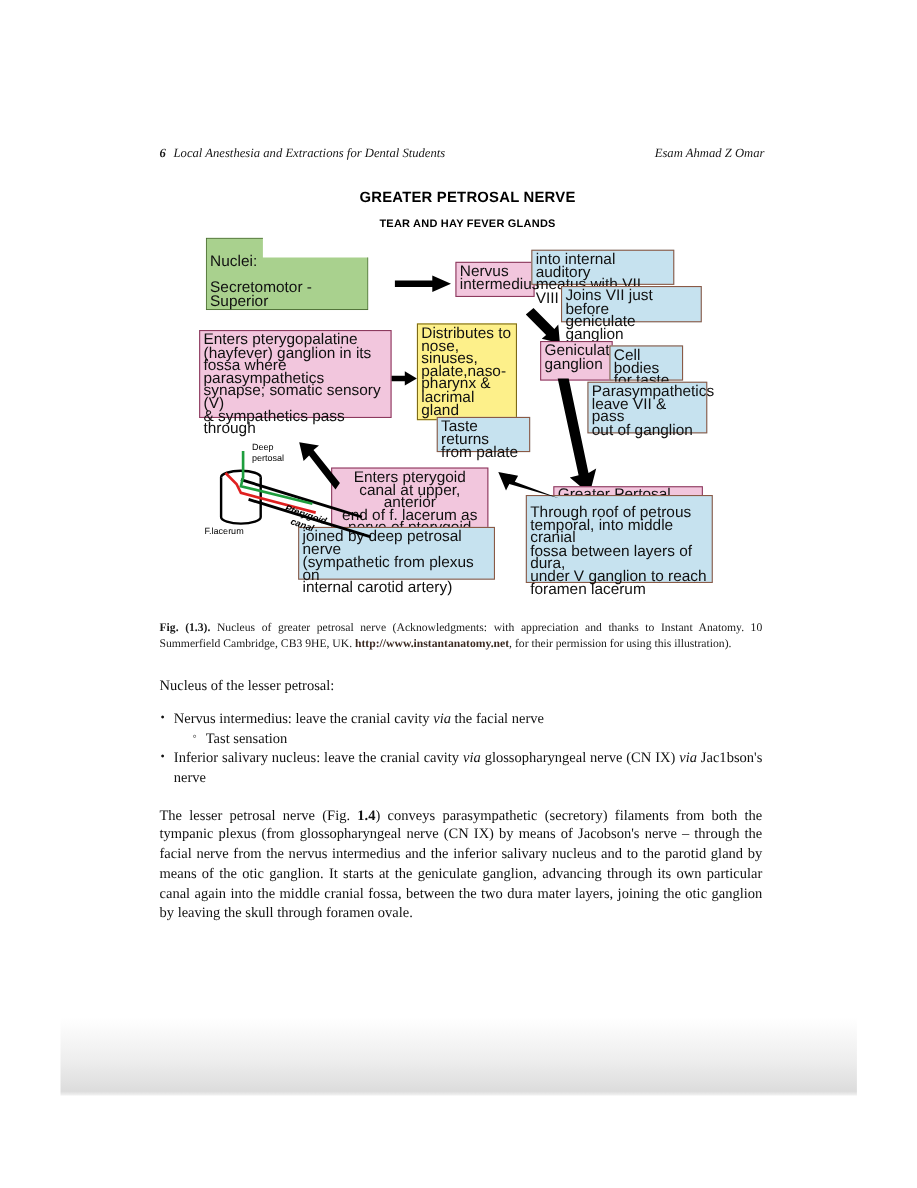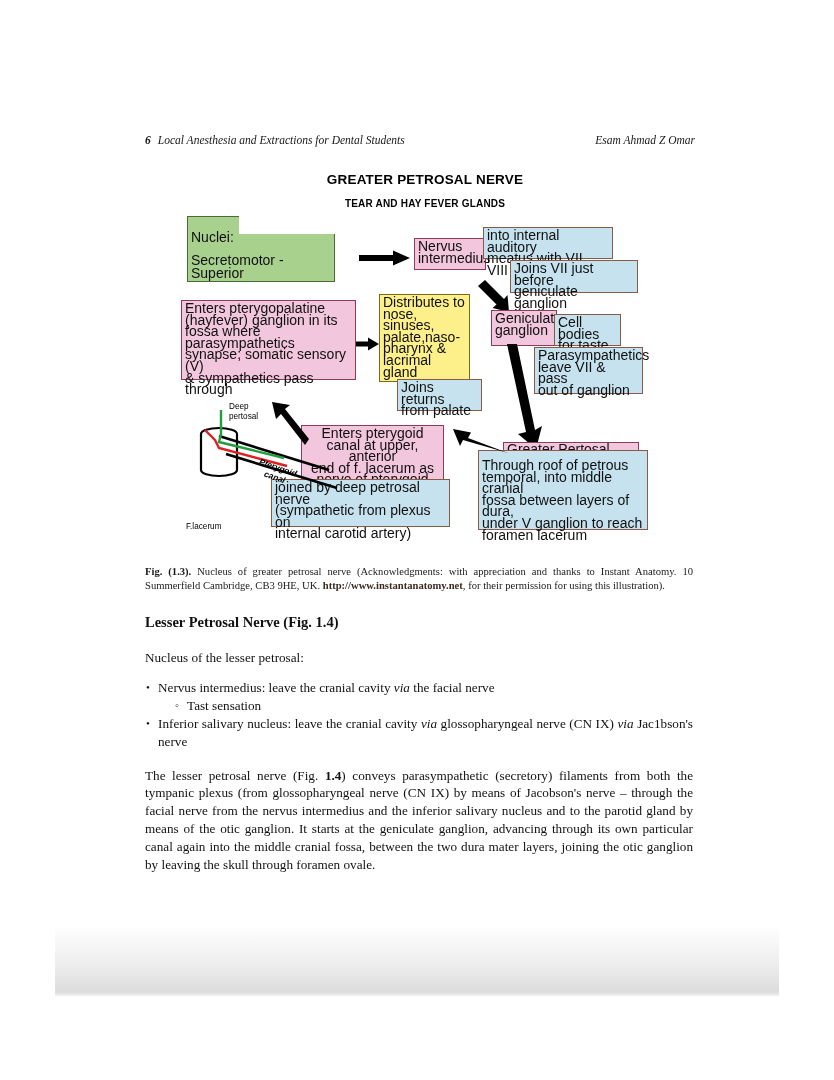--- a/index.html
+++ b/index.html
@@ -187,21 +187,21 @@
         <path d="M0,4.5 L12,4.5 L12,0.5 L23,7 L12,13.5 L12,9.5 L0,9.5 Z" fill="#000"></path>
       </svg>
     </div>
 
     <div class="dbox yellow" style="left:204px; top:126px; width:91px; height:88px;">Distributes to
 nose, sinuses,
 palate,naso-
 pharynx &amp;
 lacrimal gland</div>
 
-    <div class="dbox blue" style="left:222px; top:211px; width:85px; height:32px;">Joins returns
+    <div class="dbox blue" style="left:222px; top:211px; width:85px; height:32px;">Taste returns
 from palate</div>
 
     <div class="dbox pink" style="left:316px; top:142px; width:66px; height:36px;">Geniculate
 ganglion</div>
 
     <div class="dbox blue" style="left:379px; top:146px; width:67px; height:32px;">Cell bodies
 for taste</div>
 
     <div class="dbox blue" style="left:359px; top:179px; width:109px; height:47px;">Parasympathetics
 leave VII &amp; pass
@@ -252,30 +252,29 @@
         <path d="M37,46 L148,80" stroke="#000" stroke-width="2.6" fill="none"></path>
 
         <path d="M32,2 L32,26 L30,34 L95,50" stroke="#1e9e3e" stroke-width="2.4" fill="none"></path>
 
         <path d="M16,22 L26,32 L30,40 L98,58" stroke="#e02020" stroke-width="2.4" fill="none"></path>
       </svg>
       <div class="lbl" style="left:40px; top:-6px; text-align:left;">Deep
 pertosal</div>
       <div class="lbl rot" style="left:62px; top:46px; width:60px; text-align:center; font-size:8.5px;">Pterygoid
 canal</div>
-      <div class="lbl" style="left:-3px; top:70px;margin-top:44px;">F.lacerum</div>
+      <div class="lbl" style="left:-3px; top:70px;">F.lacerum</div>
     </div>
 
   </div>
 
   <div id="fig-caption"><b>Fig. (1.3).</b><span> Nucleus of greater petrosal nerve (Acknowledgments: with appreciation and thanks to Instant Anatomy. 10 Summerfield Cambridge, CB3 9HE, UK. </span><span class="url">http://www.instantanatomy.net</span><span>, for their permission for using this illustration).</span></div>
 
   <div id="body-wrap">
 
-    <h2 class="sec">Lesser Petrosal Nerve (Fig. 1.4)</h2>
 
     <p class="para nojust" style="margin-bottom:12px;">Nucleus of the lesser petrosal:</p>
 
     <ul class="l1">
       <li>
         <span class="bullet-txt"><span>Nervus intermedius: leave the cranial cavity </span><i>via</i><span> the facial nerve</span></span>
         <ul class="l2">
           <li>Tast sensation</li>
         </ul>
       </li>

